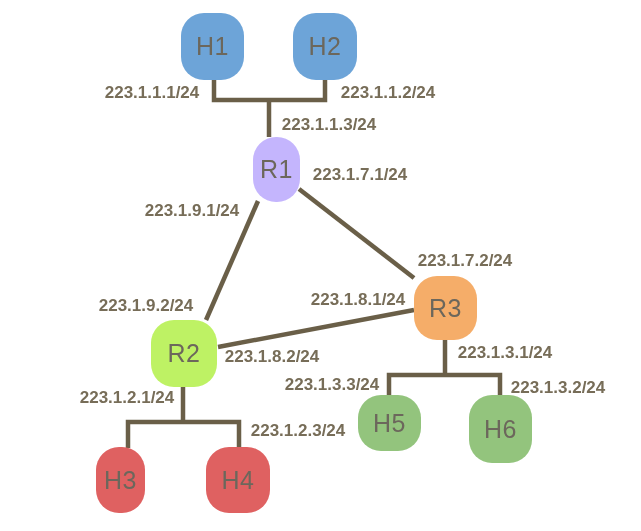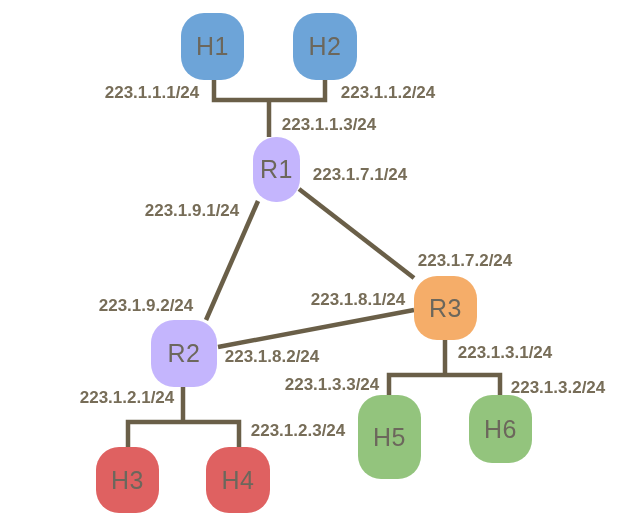--- a/index.html
+++ b/index.html
@@ -79,33 +79,33 @@
   <div class="layer">
       <div class="node" style="left: 181px; top: 13px; width: 63px; height: 67px; background: rgb(109, 164, 216);">
         <span>H1</span>
       </div>
       <div class="node" style="left: 293px; top: 13px; width: 64px; height: 67px; background: rgb(109, 164, 216);">
         <span>H2</span>
       </div>
       <div class="node" style="left: 239px; top: 137px; width: 47px; height: 65px; background: #c4b5fd; margin-left: 14px;">
         <span>R1</span>
       </div>
-      <div class="node" style="left: 151px; top: 320px; width: 66px; height: 67px; background: #c4b5fd;">
+      <div class="node" style="left: 151px; top: 320px; width: 66px; height: 67px; background: #bef264;">
         <span>R2</span>
       </div>
       <div class="node" style="left: 414px; top: 276px; width: 63px; height: 64px; background: rgb(245, 173, 105);">
         <span>R3</span>
       </div>
-      <div class="node" style="left: 96px; top: 447px; width: 63px; height: 66px; background: rgb(223, 97, 97);">
+      <div class="node" style="left: 96px; top: 447px; width: 49px; height: 66px; background: rgb(223, 97, 97);">
         <span>H3</span>
       </div>
       <div class="node" style="left: 206px; top: 447px; width: 64px; height: 66px; background: rgb(223, 97, 97);">
         <span>H4</span>
       </div>
-      <div class="node" style="left: 358px; top: 395px; width: 63px; height: 84px; background: rgb(147, 196, 125);">
+      <div class="node" style="left: 358px; top: 395px; width: 63px; height: 56px; background: rgb(147, 196, 125);">
         <span>H5</span>
       </div>
       <div class="node" style="left: 469px; top: 395px; width: 63px; height: 68px; background: rgb(147, 196, 125);">
         <span>H6</span>
       </div>
     </div>
   <div class="layer">
       <span class="iplabel" style="left: 152px; top: 93px;">223.1.1.1/24</span>
       <span class="iplabel" style="left: 388px; top: 93px;">223.1.1.2/24</span>
       <span class="iplabel" style="left: 329px; top: 125px;">223.1.1.3/24</span>

